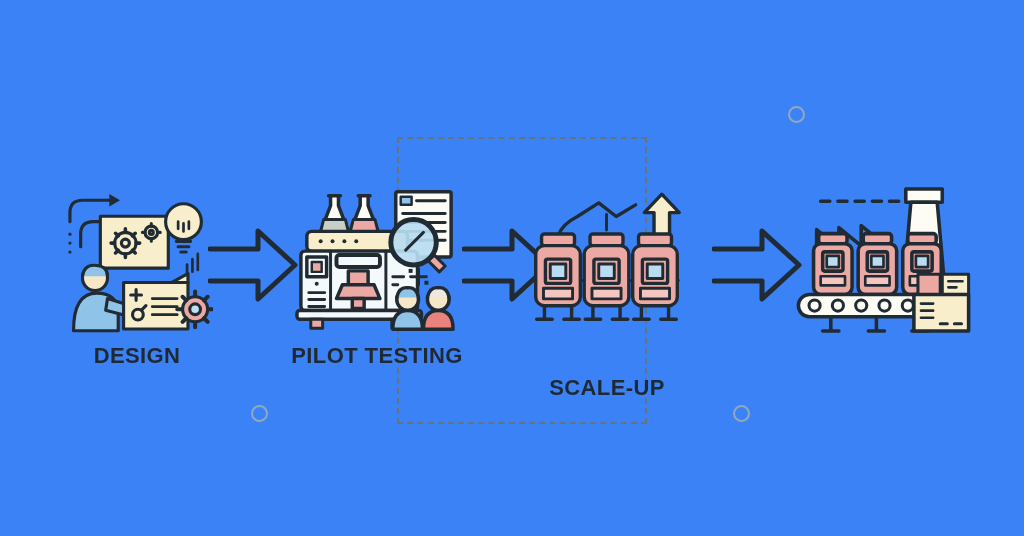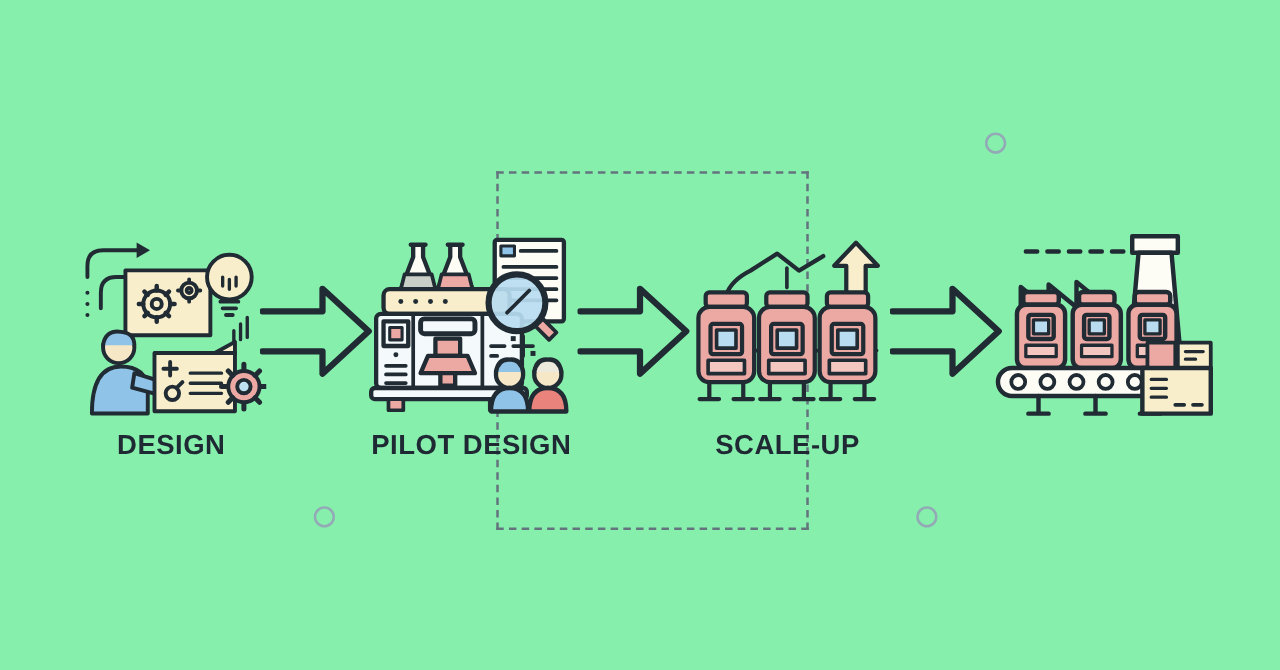--- a/index.html
+++ b/index.html
@@ -1,19 +1,19 @@
 <!DOCTYPE html>
 <html><head>
 <meta charset="utf-8">
 <style>
   html,body{margin:0;padding:0;}
   #canvas{
     position:relative;
     width:1024px;height:536px;
-    background:#86efac;
+    background:#3b82f6;
     overflow:hidden;
     font-family:"Liberation Sans", sans-serif;
   }
   .dashed-box{
     position:absolute;
     left:397px;top:137px;width:246px;height:283px;
     border:2px dashed #64747e;
     z-index:0;
   }
   .decor-circle{
@@ -158,28 +158,28 @@
 
         <circle cx="116" cy="113" r="11" fill="#f6e7c6"></circle>
         <path d="M105 111 Q107 100 116 101 Q125 100 127 111" fill="#8fc3e8"></path>
         <path d="M101 143 Q101 124 116 124 Q131 124 131 143 Z" fill="#8fc3e8"></path>
 
         <circle cx="147" cy="113" r="11" fill="#f6e7c6"></circle>
         <path d="M136 111 Q138 100 147 101 Q156 100 158 111" fill="#eee9dd"></path>
         <path d="M132 143 Q132 124 147 124 Q162 124 162 143 Z" fill="#e9837b"></path>
       </svg>
     </div>
-    <div class="stage-label">PILOT DESIGN</div>
+    <div class="stage-label">PILOT TESTING</div>
   </div>
 
   <svg class="flow-arrow" style="left:462px;" viewBox="0 0 90 86" fill="none" stroke="#202b33" stroke-width="5" stroke-linecap="round" stroke-linejoin="round">
     <path d="M2 27 H50 V9 L87 43 L50 77 V59 H2"></path>
   </svg>
 
-  <div class="stage" style="left:515px;">
+  <div class="stage" style="left:492px;gap:32px;">
     <div class="icon-wrap">
       <svg width="160" height="146" viewBox="0 0 165 150" fill="none" stroke="#202b33" stroke-width="3.5" stroke-linecap="round" stroke-linejoin="round">
 
         <path d="M32 46 Q36 34 52 26 L74 12 L92 26 L112 14"></path>
         <path d="M82 24 V40" stroke-width="3"></path>
 
         <polygon points="139,3 157,22 147,22 147,46 131,46 131,22 121,22" fill="#f8eecb"></polygon>
 
         <path d="M10 92 H156" stroke-width="3"></path>
 

